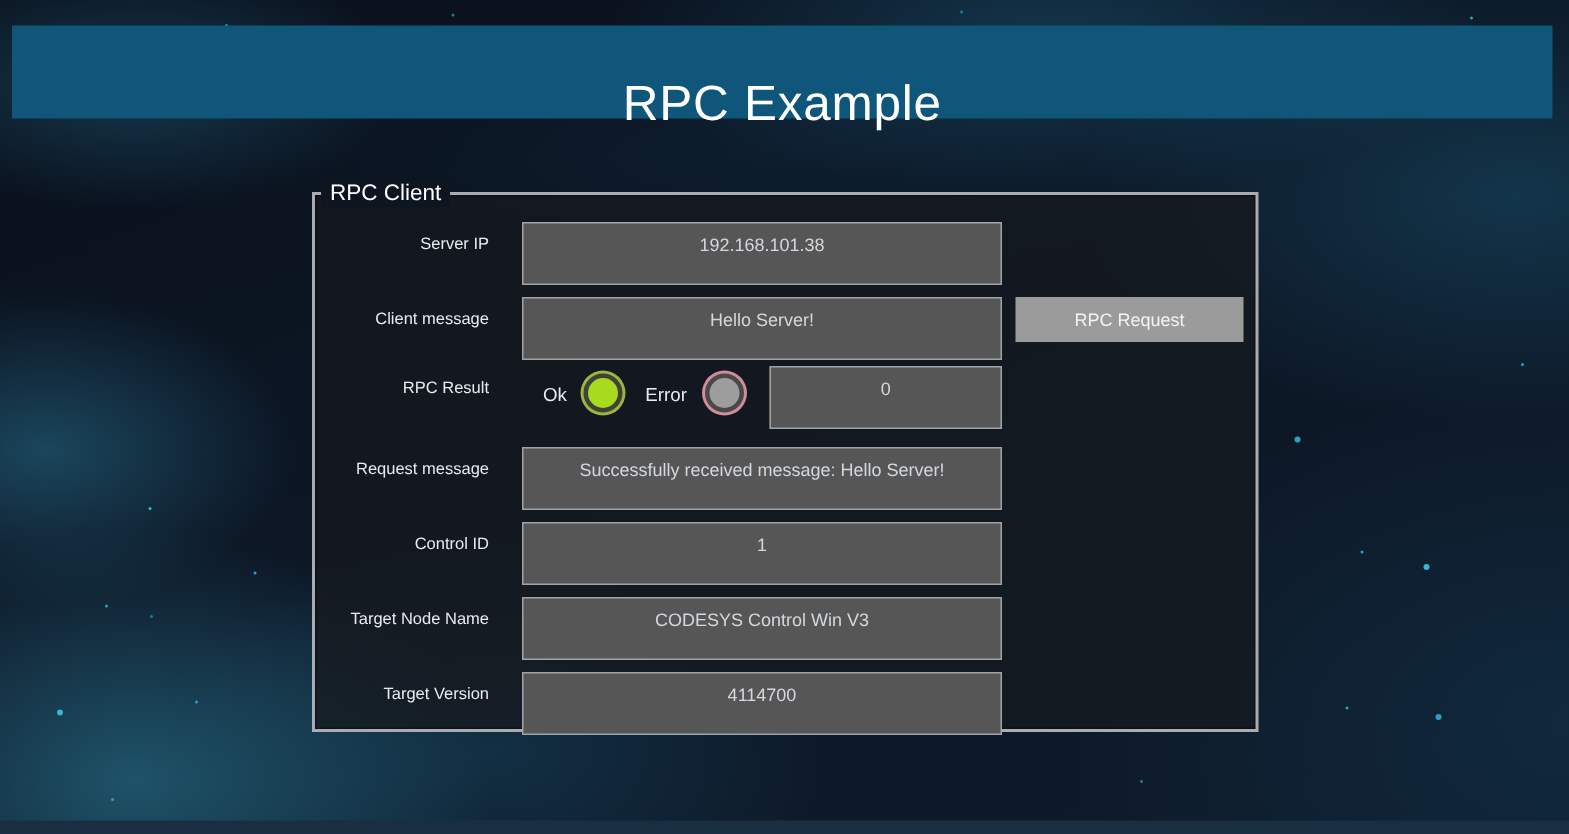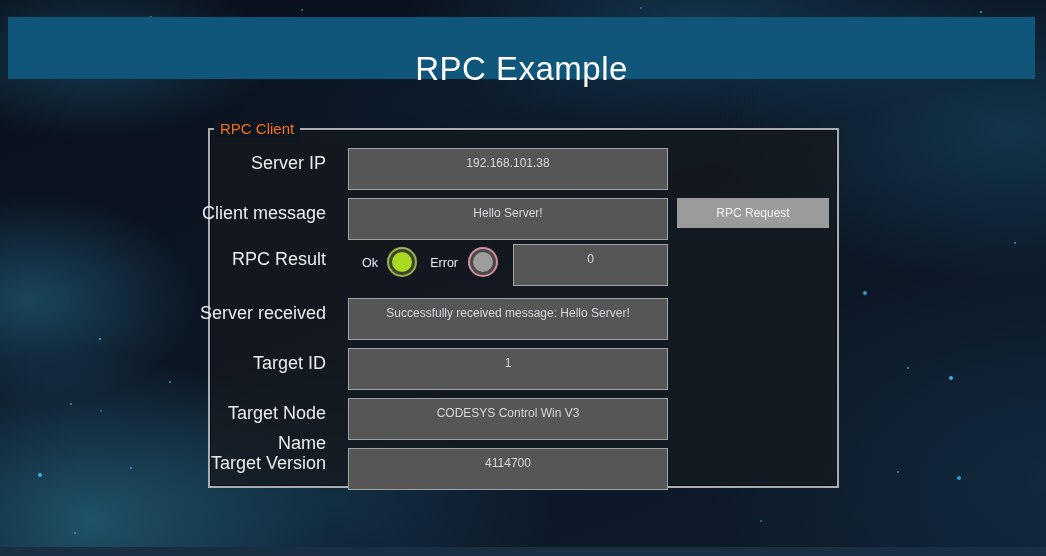--- a/index.html
+++ b/index.html
@@ -50,26 +50,26 @@
   
   .panel{
     position:absolute;left:208px;top:128px;width:631px;height:360px;
     box-sizing:border-box;
     border:2px solid var(--panel-border,#a9adb1);
     background:rgba(22,25,31,.78);
     box-shadow:inset 0 0 0 1px rgba(8,10,14,.55);
   }
   .legend{
     position:absolute;left:214px;top:119px;height:19px;line-height:19px;
-    padding:0 6px;background:#0d1520;color:#f97316;font-size:15px;z-index:3;
+    padding:0 6px;background:#0d1520;color:#ffffff;font-size:15px;z-index:3;
   }
   
   .label{
     position:absolute;left:196px;width:130px;height:30px;line-height:30px;
-    text-align:right;color:#e9ecef;font-size:18px;z-index:4;
+    text-align:right;color:#e9ecef;font-size:11px;z-index:4;
   }
   .field{
     position:absolute;left:348px;width:320px;height:42px;box-sizing:border-box;
     background:var(--field-bg,#565656);
     border:1px solid var(--field-border,#a0a3a6);
     color:#d3d8de;font-size:12px;line-height:28px;text-align:center;z-index:4;
   }
   .r0{top:148px}.r1{top:198px}.r2{top:244px}.r3{top:298px}
   .r4{top:348px}.r5{top:398px}.r6{top:448px}
   .result-field{left:513px;width:155px;}
@@ -122,23 +122,23 @@
 <div class="field r1">Hello Server!</div>
 <button class="btn">RPC Request</button>
 
 <div class="label r2">RPC Result</div>
 <div class="mini-label ok-label">Ok</div>
 <div class="led led-ok"></div>
 <div class="mini-label error-label">Error</div>
 <div class="led led-error"></div>
 <div class="field r2 result-field">0</div>
 
-<div class="label r3">Server received</div>
+<div class="label r3">Request message</div>
 <div class="field r3">Successfully received message: Hello Server!</div>
 
-<div class="label r4">Target ID</div>
+<div class="label r4">Control ID</div>
 <div class="field r4">1</div>
 
 <div class="label r5">Target Node Name</div>
 <div class="field r5">CODESYS Control Win V3</div>
 
 <div class="label r6">Target Version</div>
 <div class="field r6">4114700</div>
 
 </body></html>

